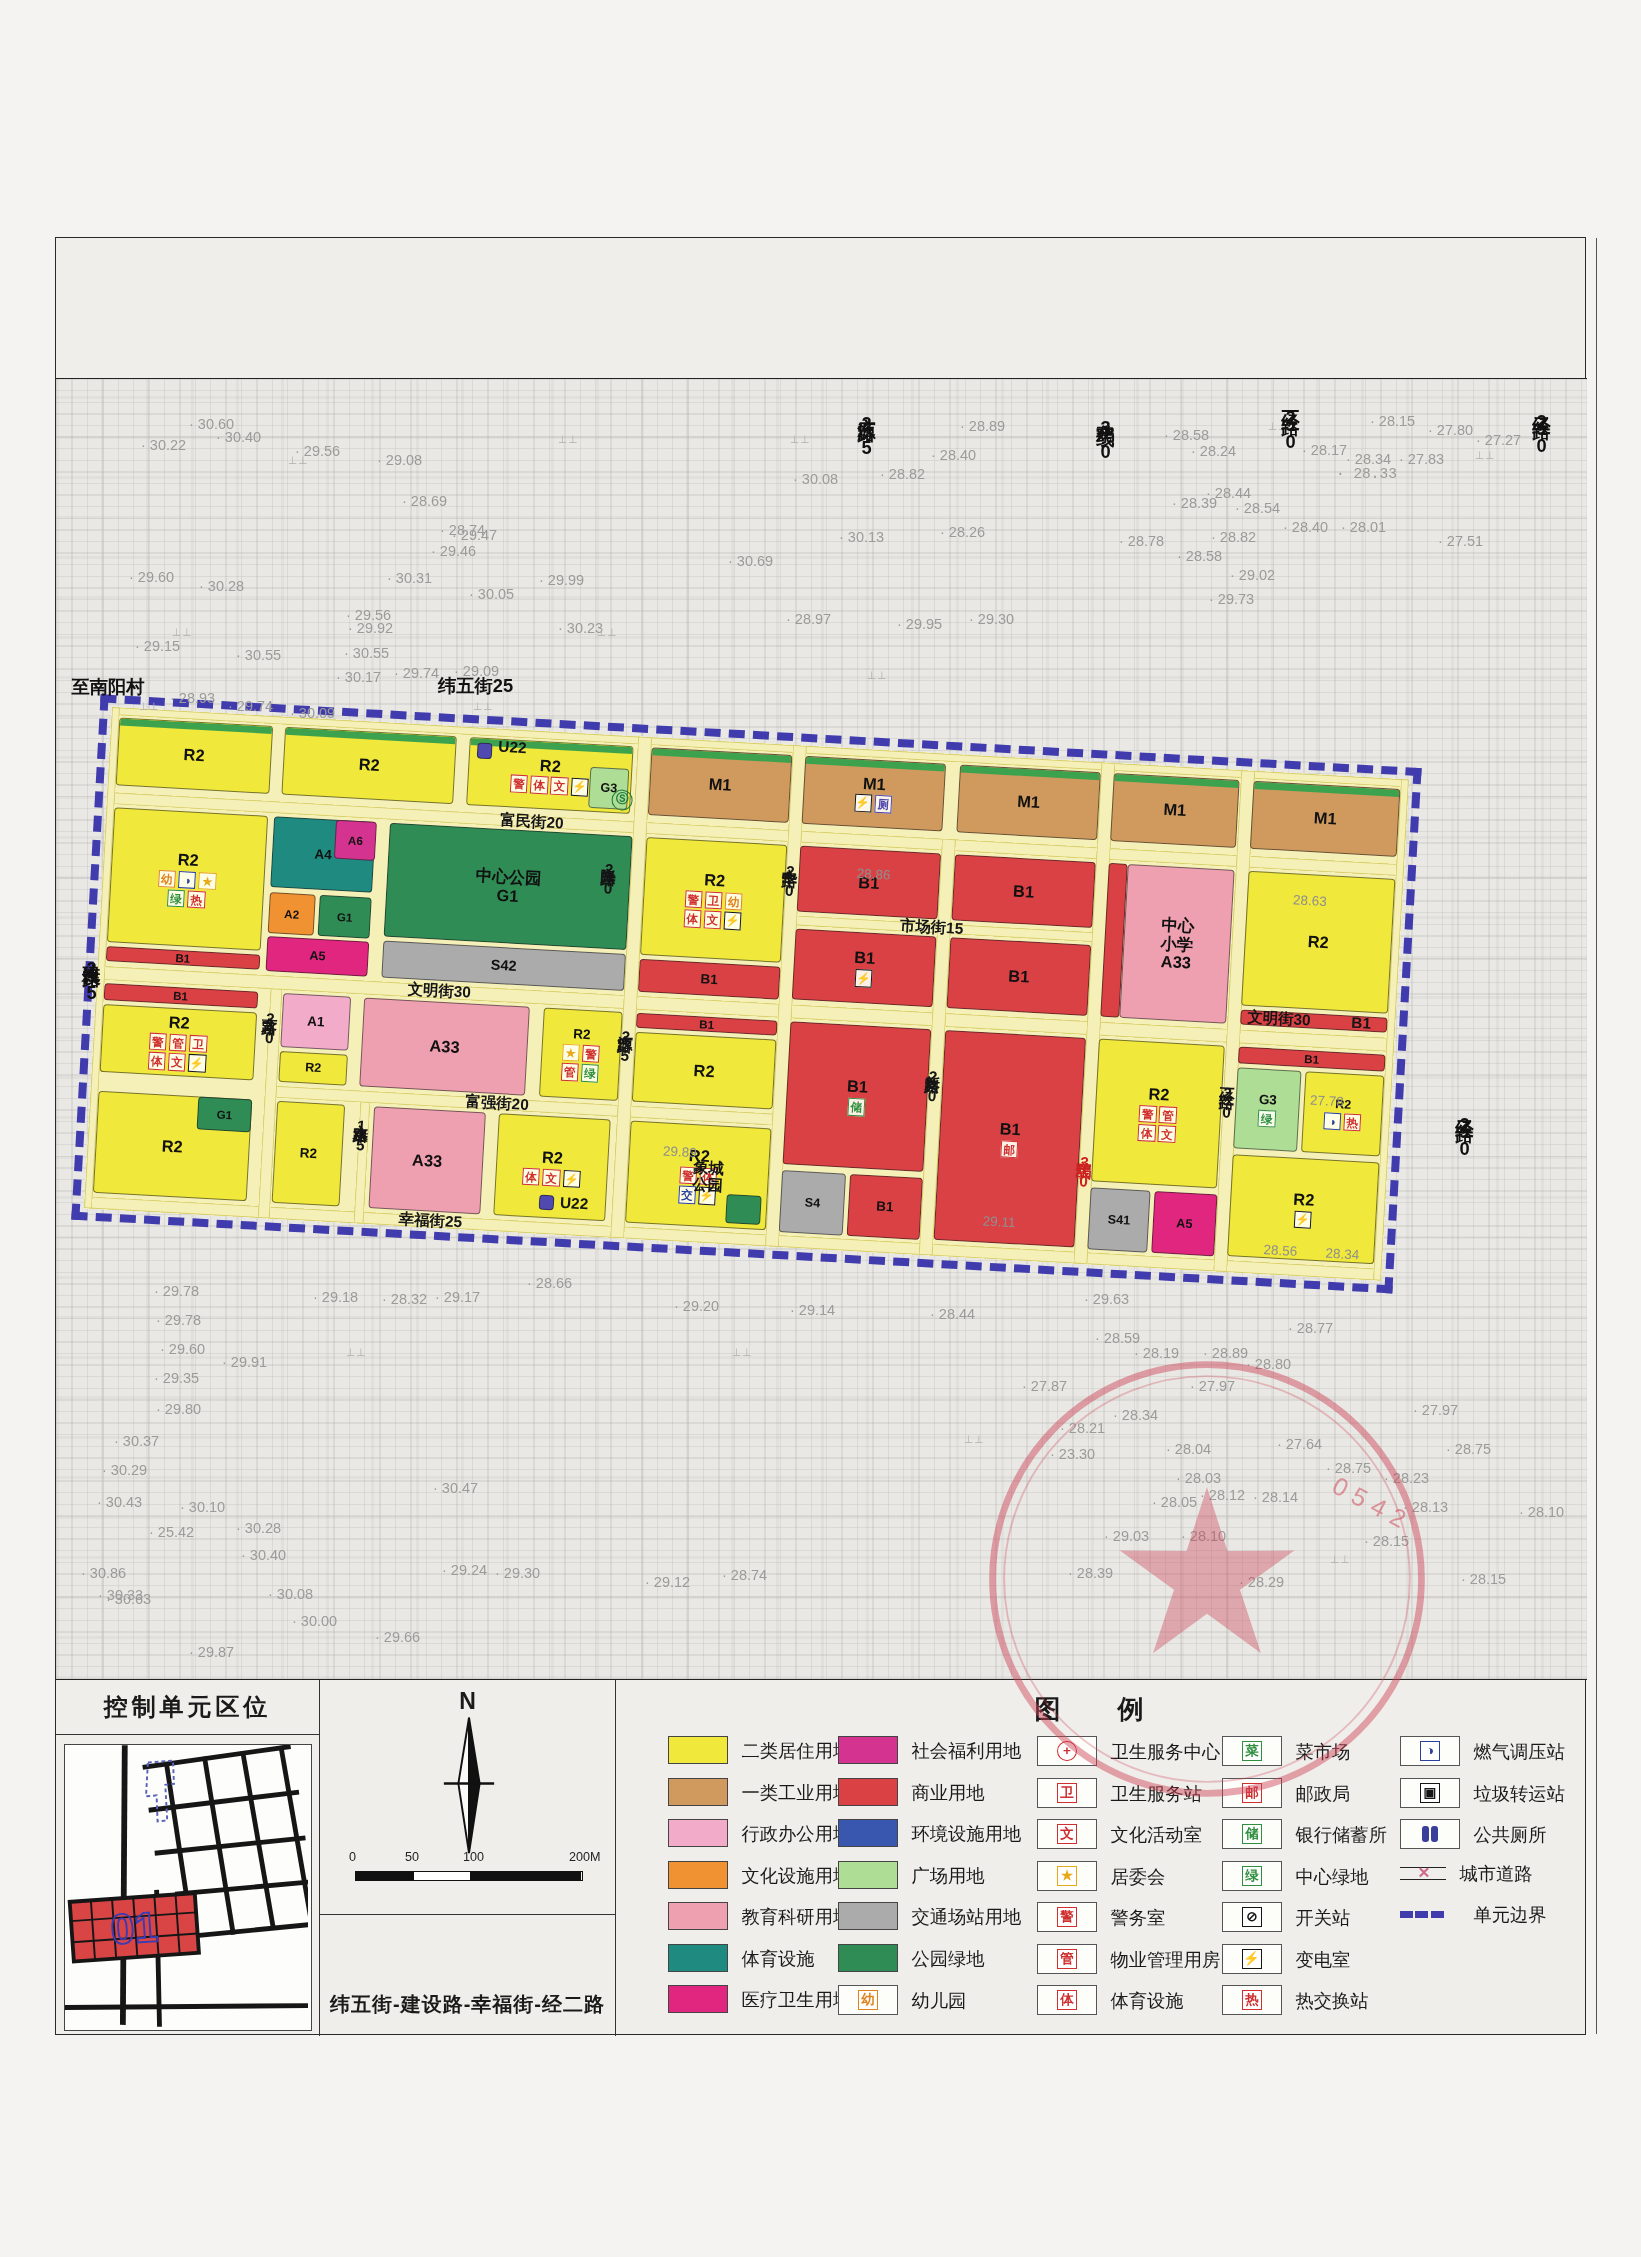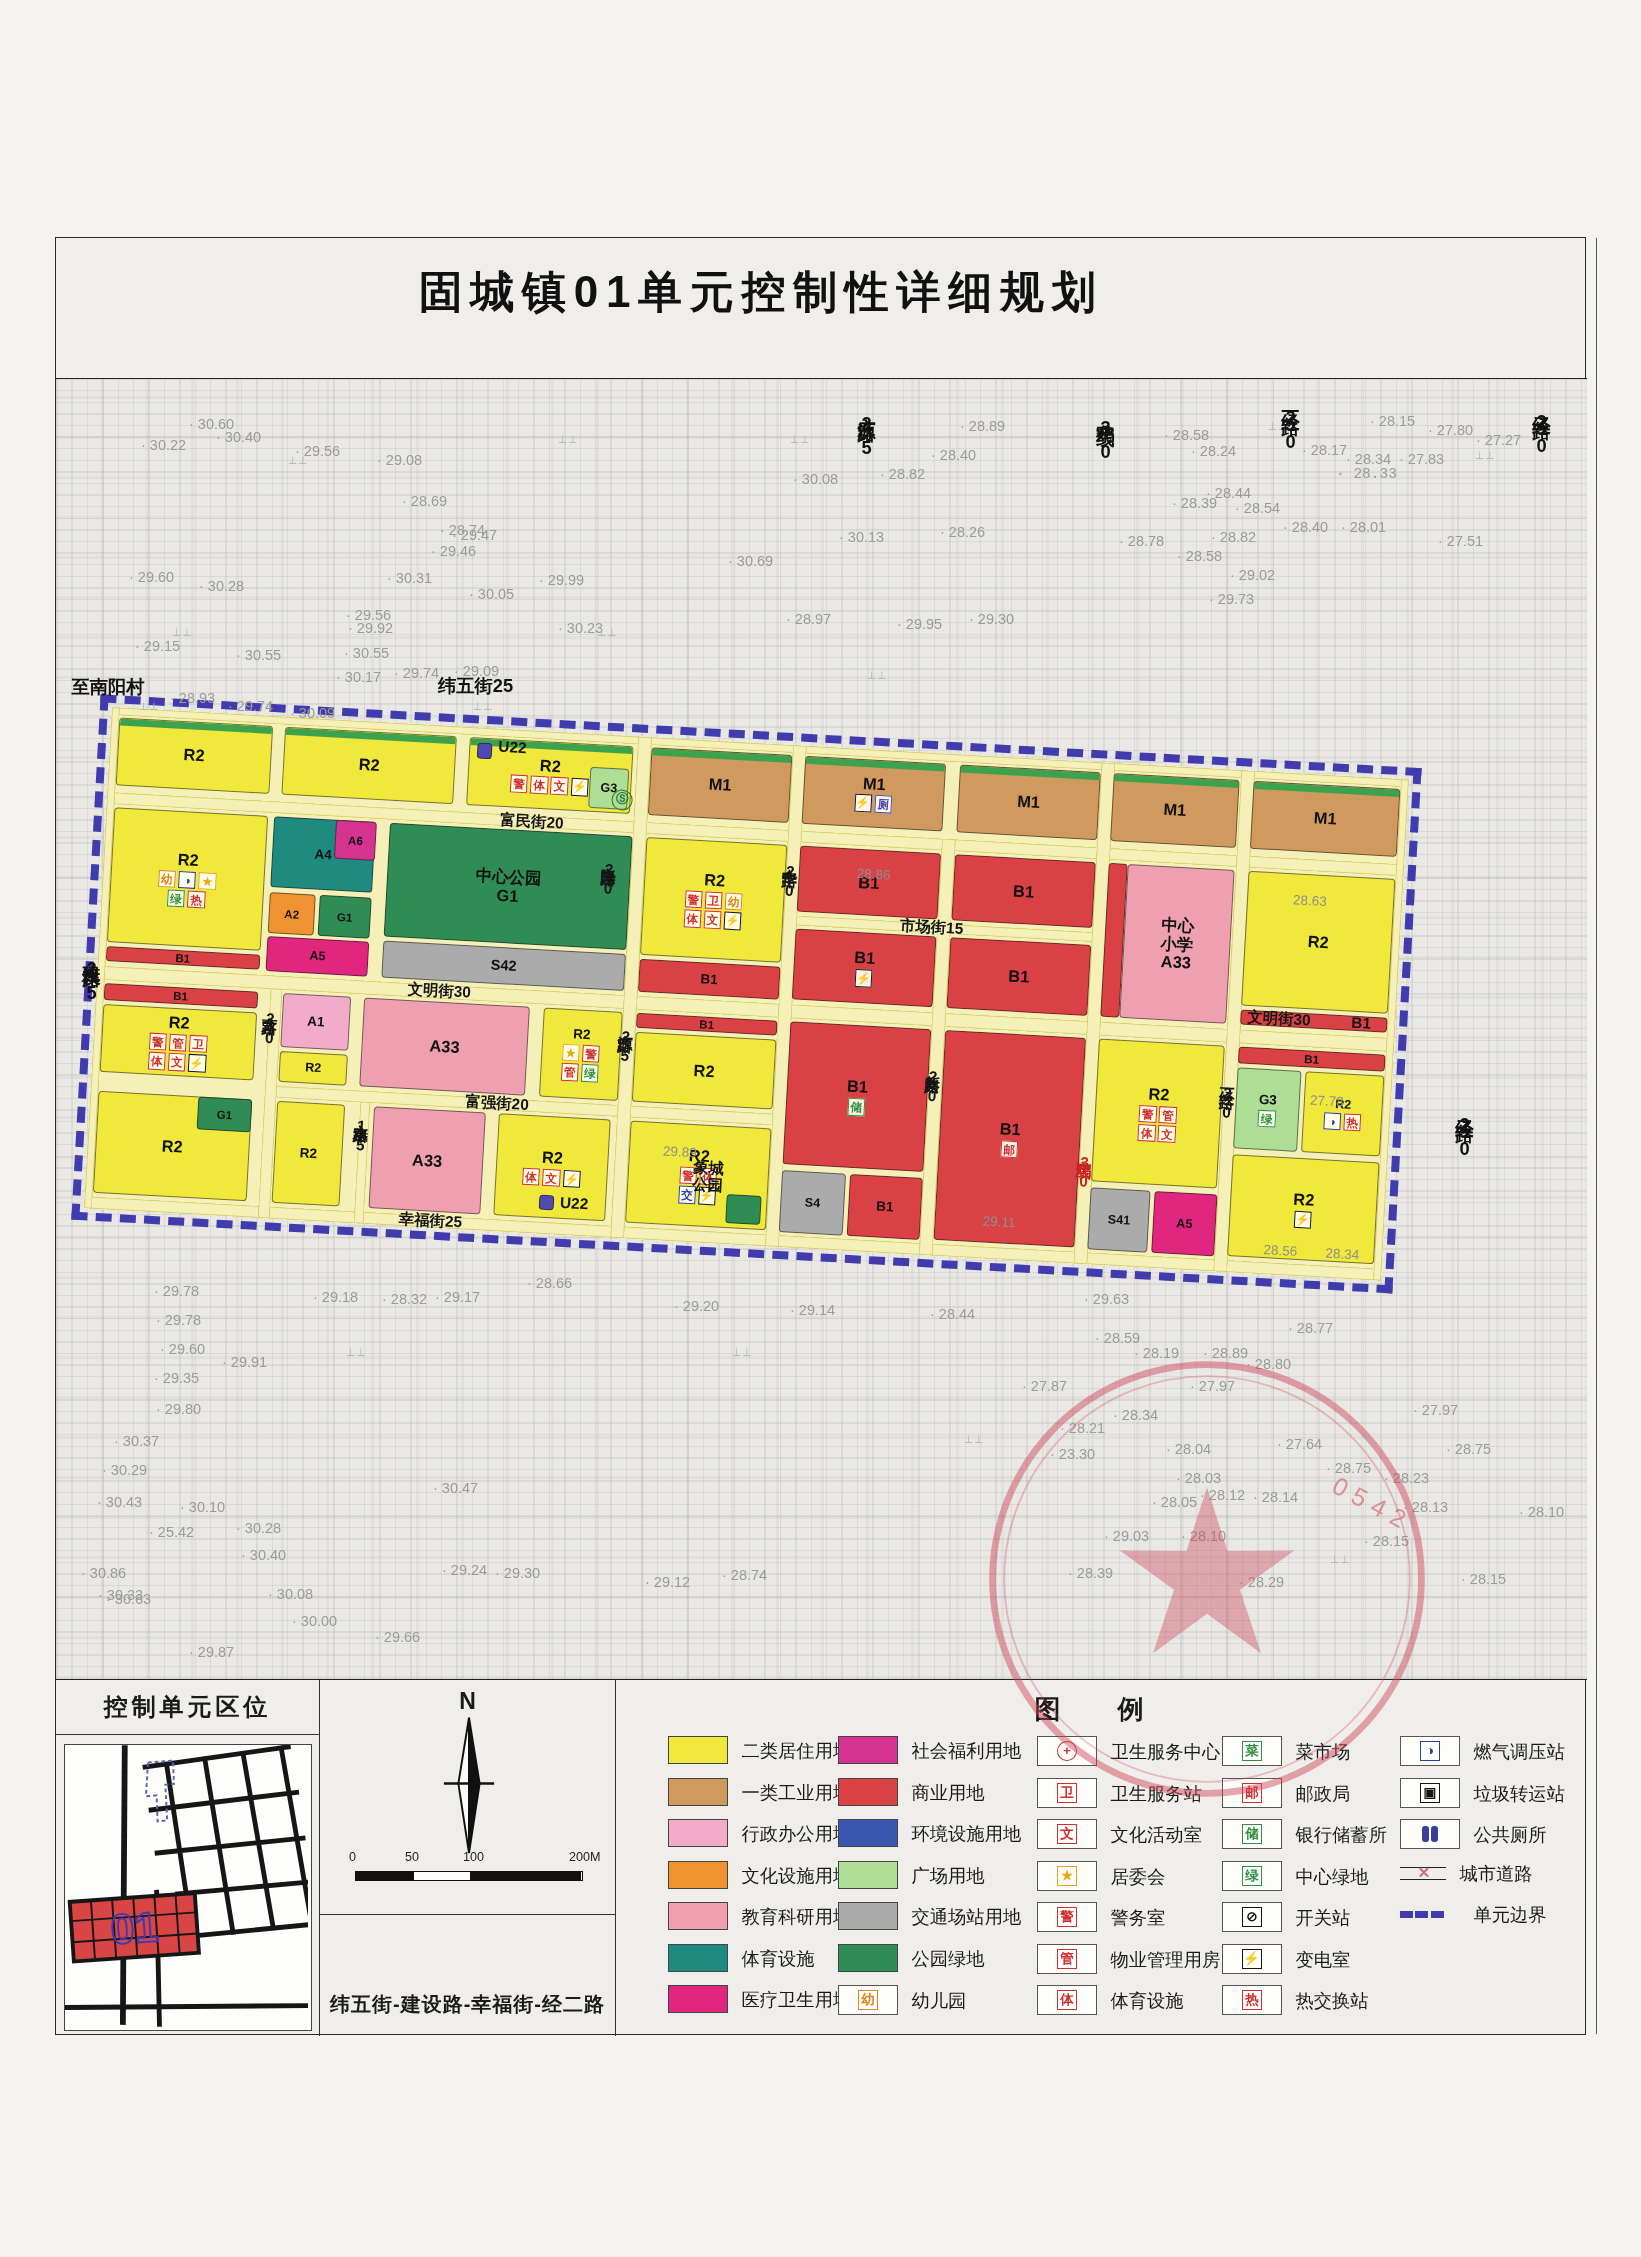--- a/index.html
+++ b/index.html
@@ -81,21 +81,20 @@
   .roadicon .cx{position:absolute;left:17.4px;top:-1px;color:#d06a8a;font-size:15.4px;font-weight:bold;}
   .bdash{width:12.6px;height:6.8px;background:#403cae;margin-right:2.9px;display:inline-block;}
   .stamp{position:absolute;left:980px;top:1352px;width:454px;height:454px;z-index:40;pointer-events:none;opacity:.85;}
 </style>
 </head>
 <body>
 
 <div class="sheet">
 
   <div class="hdr">
-    <div class="title">固城镇01单元控制性详细规划</div>
   </div>
 
   <div class="maparea">
     <div class="tex"></div>
     <div id="mapLayer" style="position:absolute;inset:0;">
         <div class="band" style="left: 56px; top: 328px; width: 1299px; height: 502px; transform: rotate(3.2deg);">
           <div class="road" style="left: 0px; top: 0px; width: 1299px; height: 7.7px;"></div>
           <div class="road" style="left: 0px; top: 85px; width: 1299px; height: 11.6px;"></div>
           <div class="road" style="left: 682px; top: 170px; width: 322px; height: 9.7px;"></div>
           <div class="road" style="left: 0px; top: 259px; width: 1299px; height: 13.5px;"></div>

